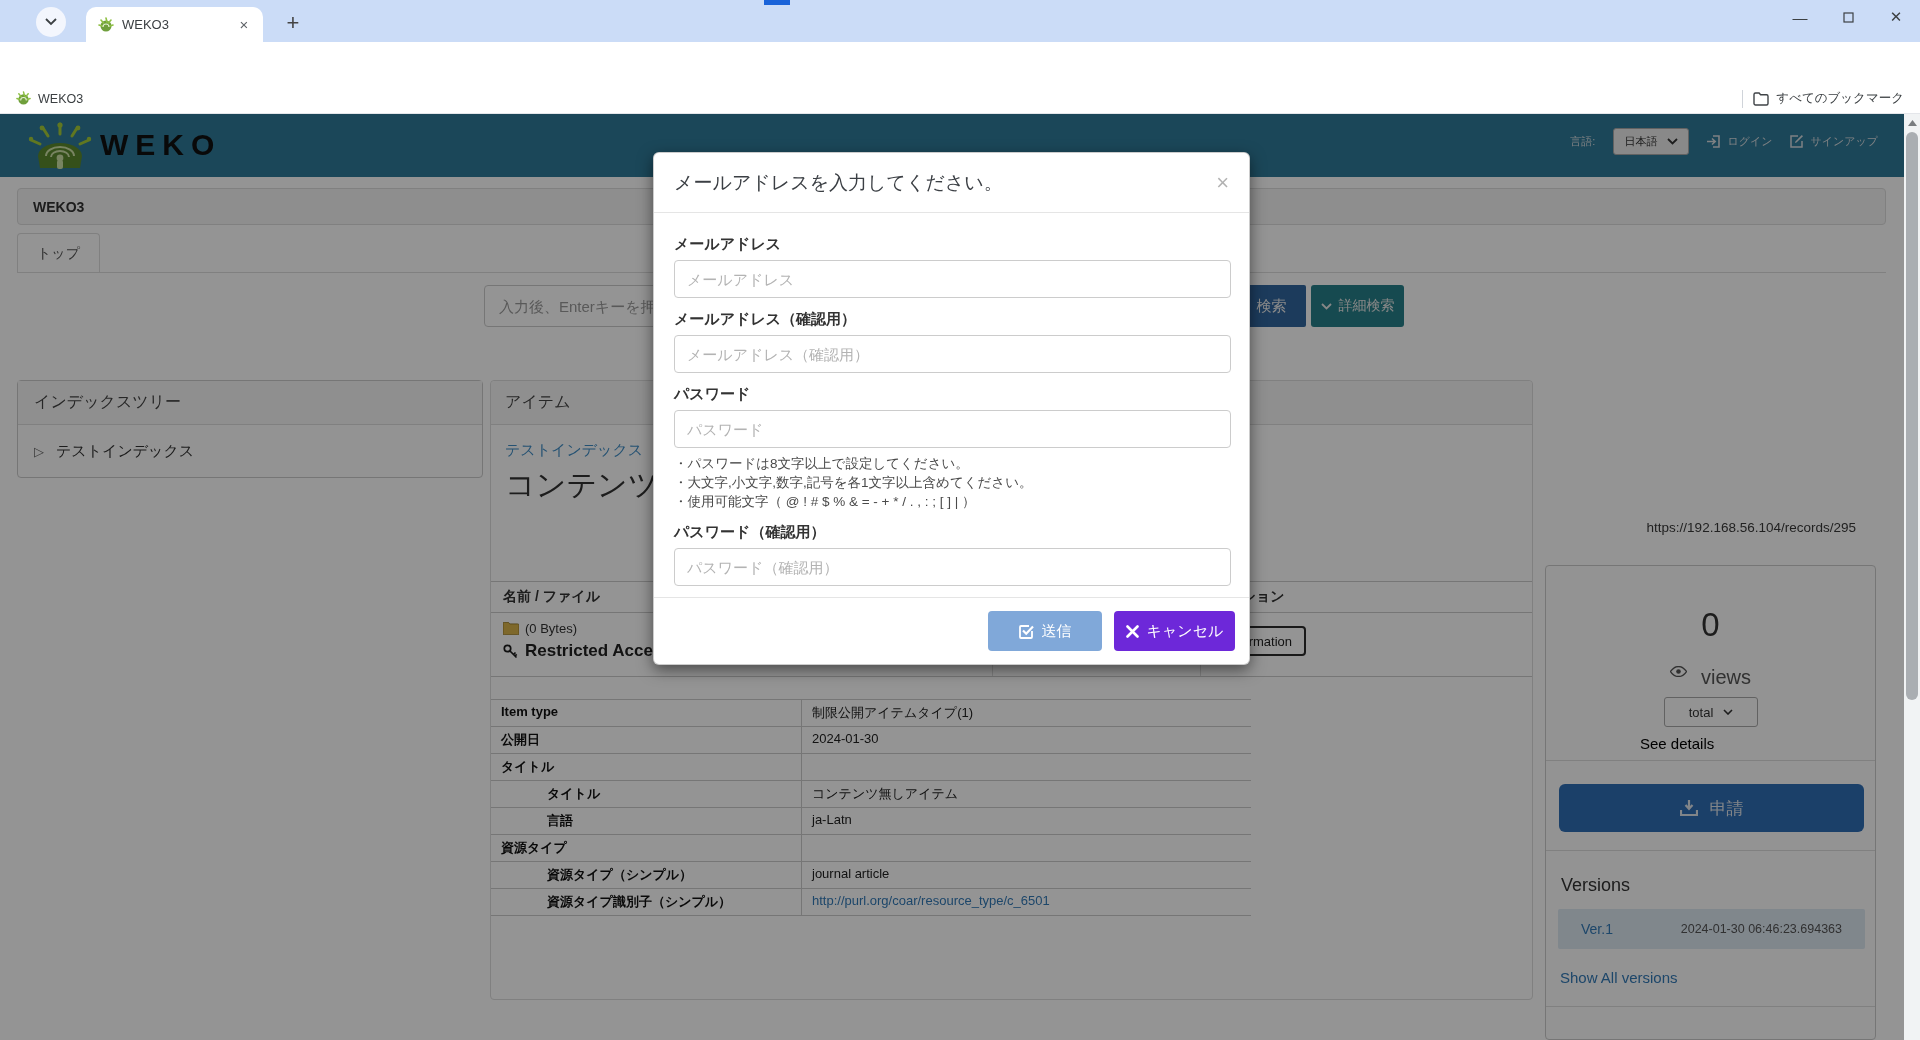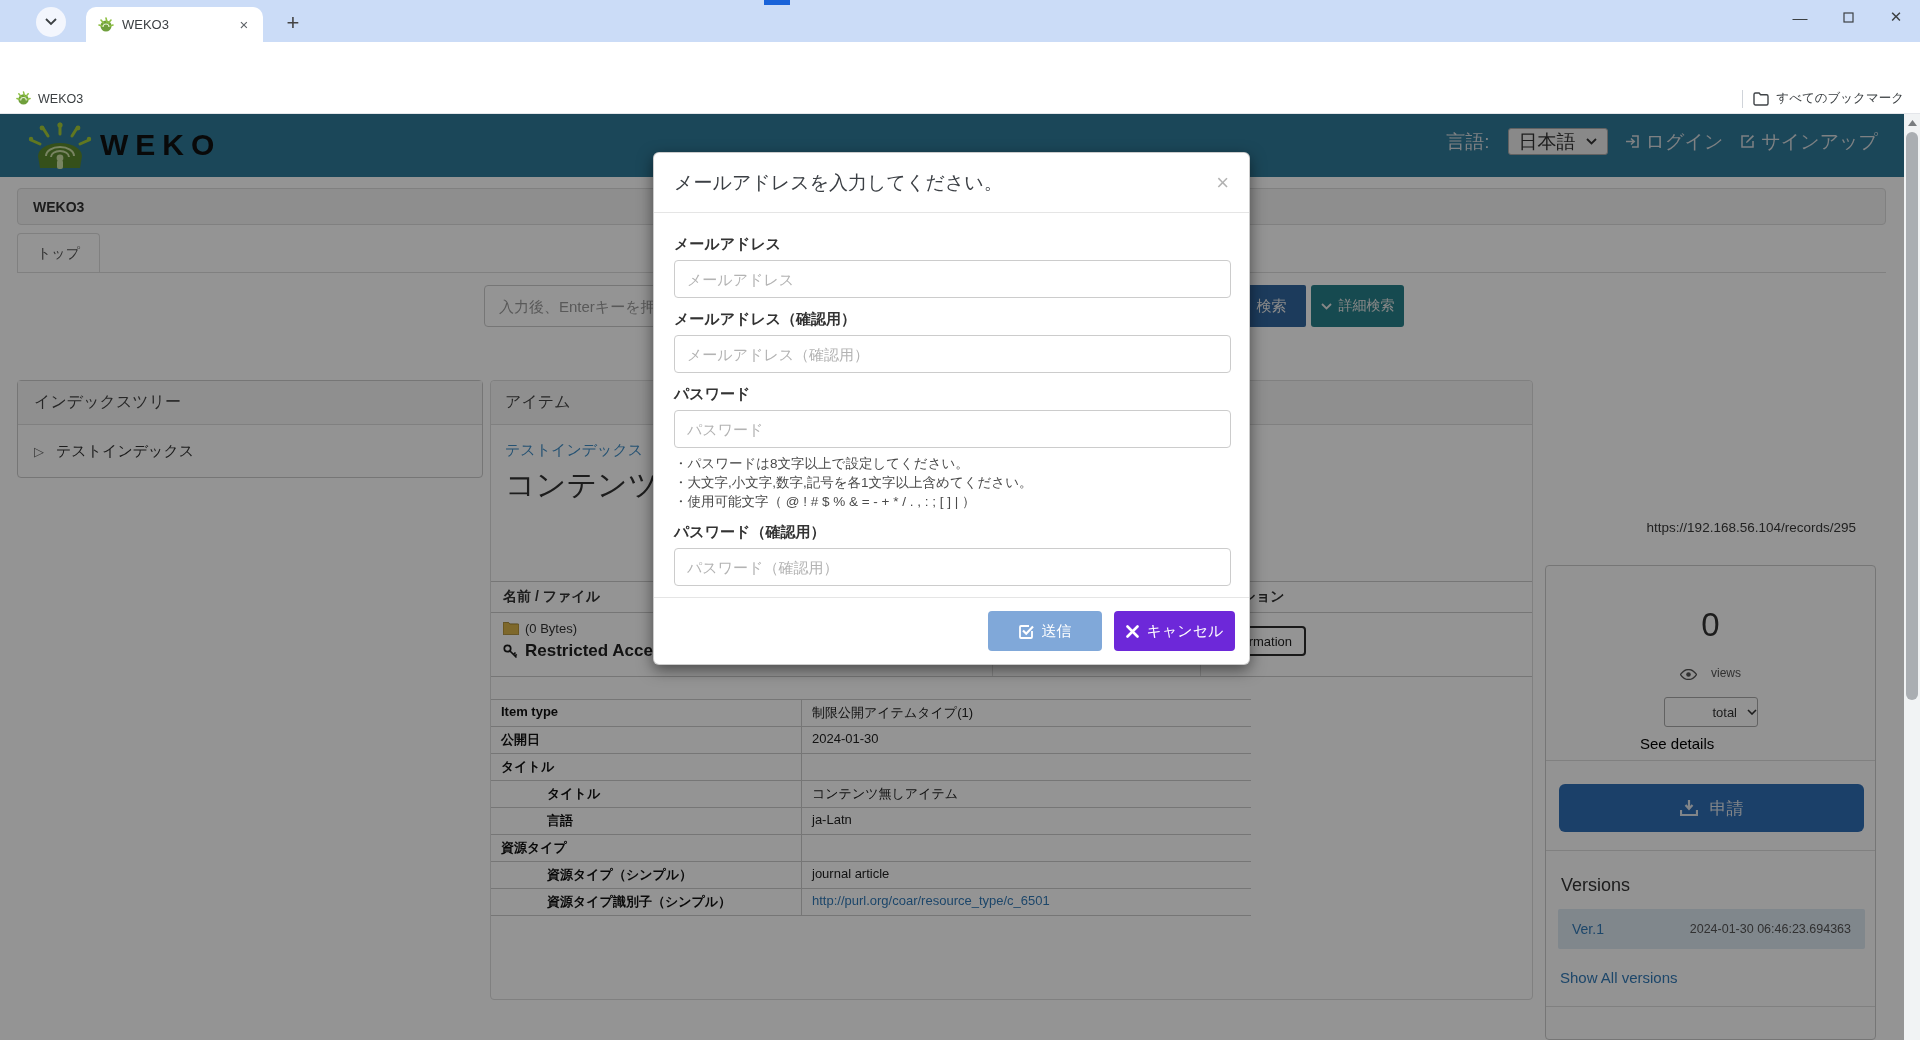--- a/index.html
+++ b/index.html
@@ -35,21 +35,21 @@
   .bm-item { display:flex; align-items:center; gap:7px; font-size:12.5px; color:#3c4043; cursor:pointer; }
   .bm-right { margin-left:auto; display:flex; align-items:center; gap:10px; }
 
   
   .viewport { position:absolute; left:0; top:114px; width:1904px; height:926px; background:#fff; overflow:hidden; }
   .backdrop { position:absolute; inset:0; background:rgba(0,0,0,0.42); z-index:10; }
 
   
   .wheader { position:absolute; left:0; top:0; width:1904px; height:63px; background:#2f7a99; }
   .wlogo-text { position:absolute; left:100px; top:14px; font-size:30px; font-weight:bold; color:#101010; letter-spacing:7px; }
-  .hdr-right { position:absolute; right:26px; top:14px; display:flex; align-items:center; gap:18px; color:#d9dee2; font-size:19px; }
+  .hdr-right { position:absolute; right:26px; top:14px; display:flex; align-items:center; gap:18px; color:#d9dee2; font-size:11px; }
   .langsel { background:#ededed; border:1px solid #a9a9a9; border-radius:3px; height:27px; display:flex; align-items:center; gap:10px; padding:0 10px; color:#333; cursor:pointer; }
   .hlink { display:flex; align-items:center; gap:6px; cursor:pointer; color:#d9dee2; }
 
   .crumbbar { position:absolute; left:17px; top:74px; width:1869px; height:37px; background:#f4f4f4; border:1px solid #ddd; border-radius:4px; display:flex; align-items:center; padding:0 15px; font-weight:bold; font-size:14px; color:#333; }
   .toptab { position:absolute; left:17px; top:119px; width:83px; height:40px; background:#fff; border:1px solid #ddd; border-bottom:none; border-radius:4px 4px 0 0; display:flex; align-items:center; justify-content:center; font-size:14px; color:#555; cursor:pointer; }
   .tabline { position:absolute; left:17px; top:158px; width:1869px; height:1px; background:#ddd; }
 
   .searchbox { position:absolute; left:484px; top:171px; width:753px; height:42px; border:1px solid #ccc; border-radius:4px 0 0 4px; background:#fff; display:flex; align-items:center; padding:0 14px; }
   .searchbox input { border:none; outline:none; width:100%; font-size:15px; color:#333; background:transparent; font-family:inherit; }
   .searchbox input::placeholder { color:#9a9a9a; }
@@ -82,26 +82,26 @@
   .dlab { width:310px; padding:4px 10px; font-weight:bold; color:#111; }
   .dlab.ind { padding-left:56px; }
   .dval { width:450px; border-left:1px solid #ccc; padding:4px 10px; color:#222; }
   .dval a { color:#337ab7; text-decoration:none; cursor:pointer; }
 
   .permalink { position:absolute; right:48px; top:406px; font-size:13.5px; color:#3a3a3a; }
 
   .sidebar { position:absolute; left:1545px; top:451px; width:331px; height:475px; background:#fdfdfd; border:1px solid #ccc; border-radius:4px; }
   .sb-div { position:absolute; left:0; width:329px; height:1px; background:#ddd; }
   .bigzero { position:absolute; top:40px; width:100%; text-align:center; font-size:33px; color:#333; }
-  .viewsrow { position:absolute; top:100px; width:100%; display:flex; align-items:flex-end; justify-content:center; gap:14px; font-size:12px; color:#555; }
-  .totalsel { position:absolute; top:131px; left:118px; width:94px; height:30px; border:1px solid #a9a9a9; border-radius:3px; background:#fdfdfd; display:flex; align-items:center; justify-content:flex-end; gap:10px; font-size:13px; color:#333; cursor:pointer; }
+  .viewsrow { position:absolute; top:100px; width:100%; display:flex; align-items:flex-start; justify-content:center; gap:14px; font-size:20px; color:#555; }
+  .totalsel { position:absolute; top:131px; left:118px; width:94px; height:30px; border:1px solid #a9a9a9; border-radius:3px; background:#fdfdfd; display:flex; align-items:center; justify-content:center; gap:10px; font-size:13px; color:#333; cursor:pointer; }
   .seedet { position:absolute; top:169px; left:94px; font-size:15px; color:#000000; cursor:pointer; }
   .applybtn { position:absolute; top:218px; left:13px; width:305px; height:48px; background:#2f6eb5; border:none; border-radius:6px; color:#dfe5ec; font-size:17px; cursor:pointer; display:flex; align-items:center; justify-content:center; gap:12px; font-family:inherit; }
   .vtitle { position:absolute; top:309px; left:15px; font-size:18px; color:#333; }
-  .vrow { position:absolute; top:343px; left:12px; width:307px; height:40px; background:#dce8f2; border-radius:2px; display:flex; align-items:center; padding:0 14px; }
+  .vrow { position:absolute; top:343px; left:12px; width:307px; height:40px; background:#dce8f2; border-radius:2px; display:flex; align-items:center; padding:0 23px; }
   .vrow .vname { color:#337ab7; font-size:14px; cursor:pointer; }
   .vrow .vdate { margin-left:auto; font-size:12.5px; color:#555; }
   .showall { position:absolute; top:403px; left:14px; font-size:15px; color:#337ab7; cursor:pointer; }
 
   
   .modal { position:absolute; left:653px; top:38px; width:597px; height:513px; background:#fff; border:1px solid rgba(0,0,0,.2); border-radius:6px; box-shadow:0 5px 15px rgba(0,0,0,.5); z-index:20; }
   .m-head { height:60px; border-bottom:1px solid #e5e5e5; display:flex; align-items:center; padding:0 20px; }
   .m-title { font-size:19px; color:#3b3f44; }
   .m-close { margin-left:auto; font-size:22px; color:#000; opacity:.3; cursor:pointer; line-height:1; }
   .m-body { padding:10px 20px 0 20px; }

